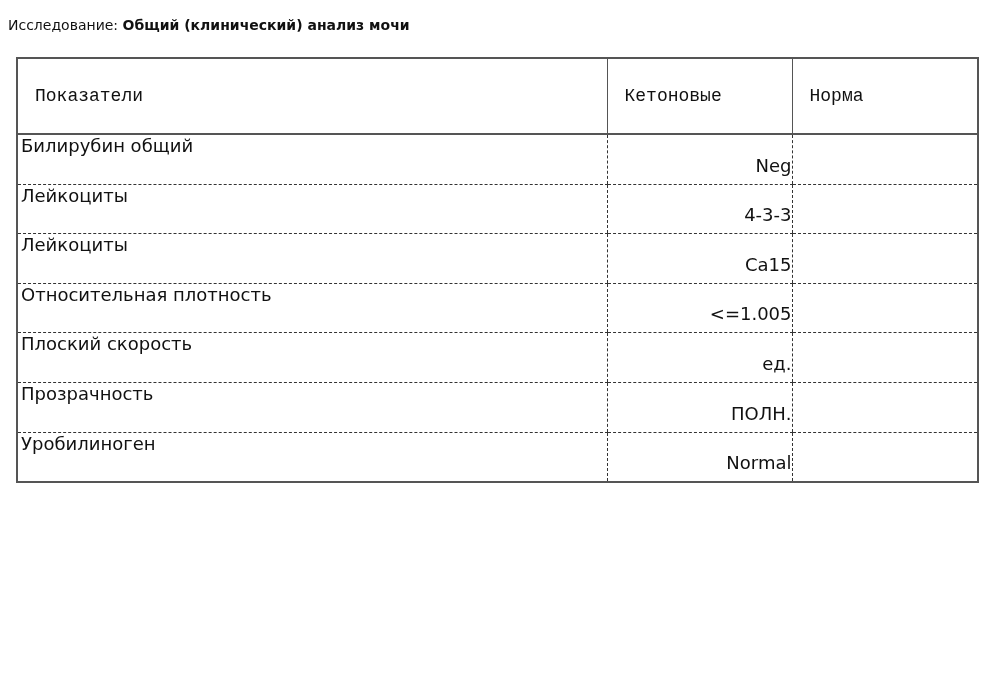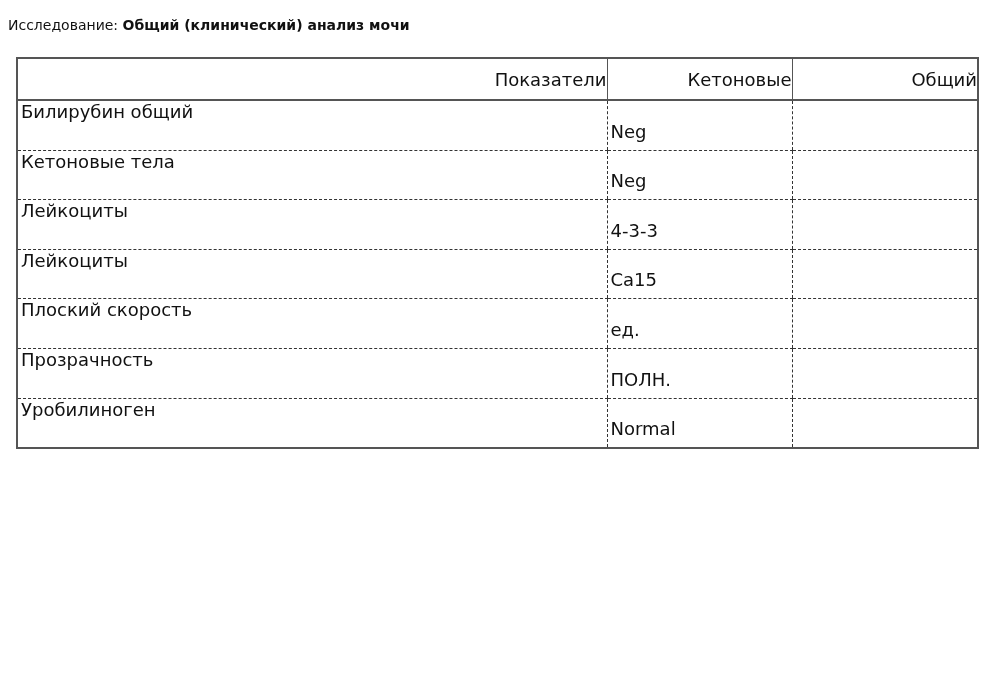--- a/index.html
+++ b/index.html
@@ -35,43 +35,45 @@
       border: 2px solid #555555;
       table-layout: fixed;
       font-size: 18px;
     }
     table.results col.c1 { width: 590px; }
     table.results col.c2 { width: 185px; }
     table.results col.c3 { width: 186px; }
     table.results th {
       height: 40px;
       font-weight: normal;
-      text-align: right;
+      text-align: left;
       vertical-align: middle;
       border: 1px solid #555555;
       border-bottom: 2px solid #555555;
-      padding: 0;
+      padding: 17px;
+      font-family: Liberation Mono, monospace;
     }
     table.results td {
       height: 40.6px;
       padding: 0 0 0 3px;
       border-bottom: 1.5px dashed #333333;
       border-left: 1.5px dashed #333333;
       border-right: none;
       border-top: none;
       white-space: nowrap;
       overflow: hidden;
     }
     table.results td:first-child {
       border-left: none;
       vertical-align: top;
     }
     table.results td.res, table.results td.norm {
       vertical-align: bottom;
       padding-bottom: 8px;
+      text-align: right;
     }
     table.results tr:last-child td {
       border-bottom: none;
     }
   </style>
 </head>
 <body>
 
 <div class="study-title">
   <span>Исследование:</span>
@@ -81,42 +83,42 @@
 <table class="results">
   <colgroup>
     <col class="c1">
       <col class="c2">
       <col class="c3">
   </colgroup>
   <thead>
     <tr>
       <th>Показатели</th>
       <th>Кетоновые</th>
-      <th>Общий</th>
+      <th>Норма</th>
     </tr>
   </thead>
   <tbody>
     <tr>
       <td>Билирубин общий</td>
-      <td class="res">Neg</td>
-      <td class="norm"></td>
-    </tr>
-    <tr>
-      <td>Кетоновые тела</td>
       <td class="res">Neg</td>
       <td class="norm"></td>
     </tr>
     <tr>
       <td>Лейкоциты</td>
       <td class="res">4-3-3</td>
       <td class="norm"></td>
     </tr>
     <tr>
       <td>Лейкоциты</td>
       <td class="res">Ca15</td>
+      <td class="norm"></td>
+    </tr>
+    <tr>
+      <td>Относительная плотность</td>
+      <td class="res">&lt;=1.005</td>
       <td class="norm"></td>
     </tr>
     <tr>
       <td>Плоский скорость</td>
       <td class="res">ед.</td>
       <td class="norm"></td>
     </tr>
     <tr>
       <td>Прозрачность</td>
       <td class="res">ПОЛН.</td>

